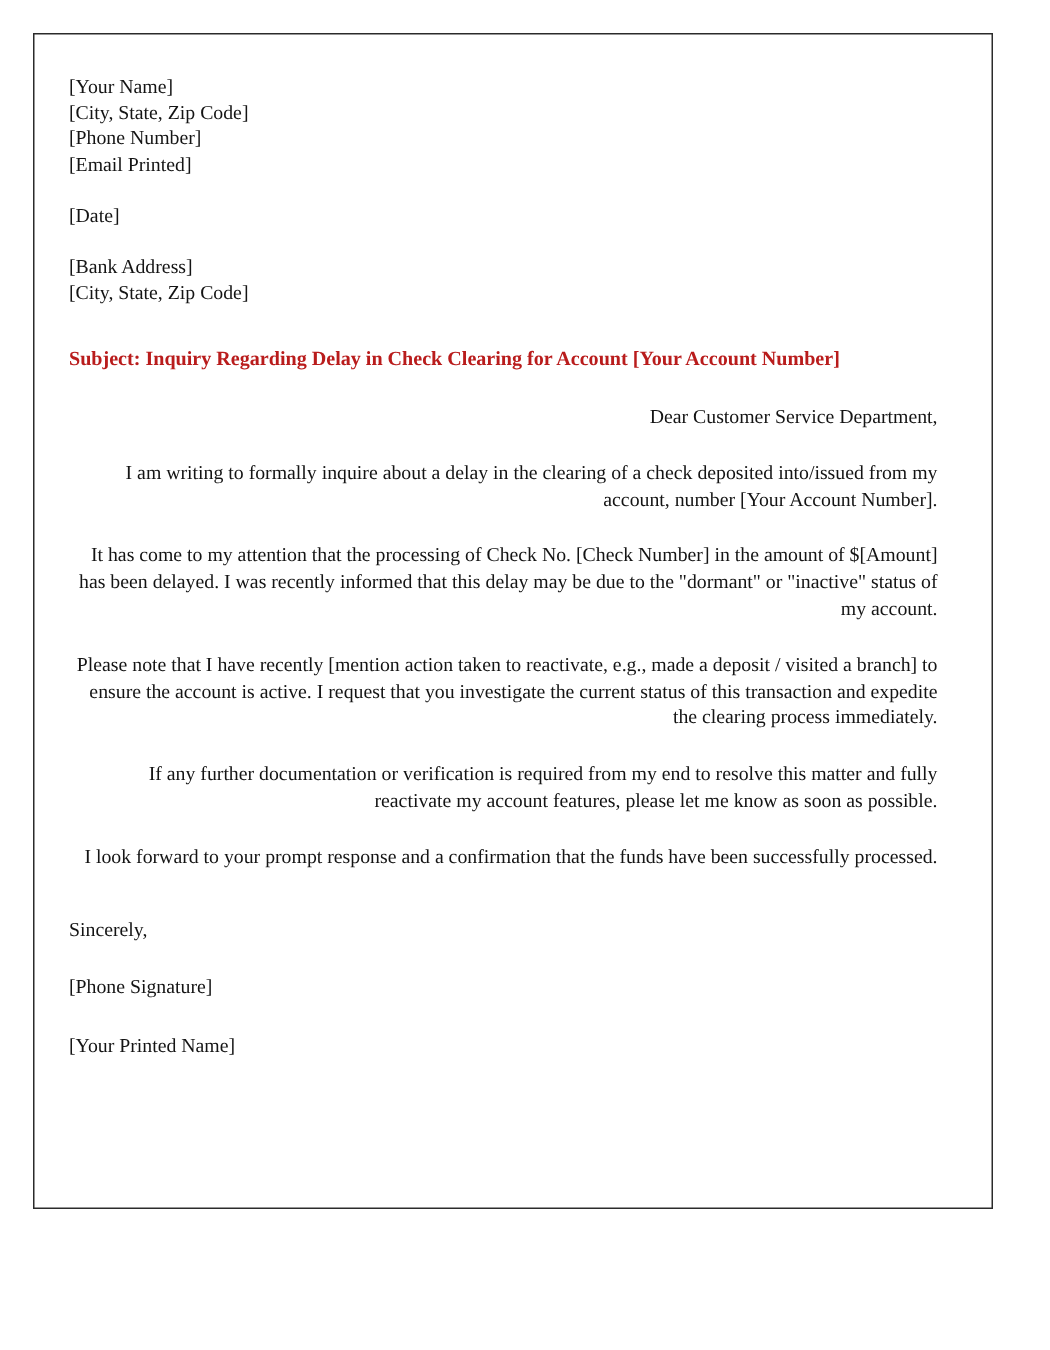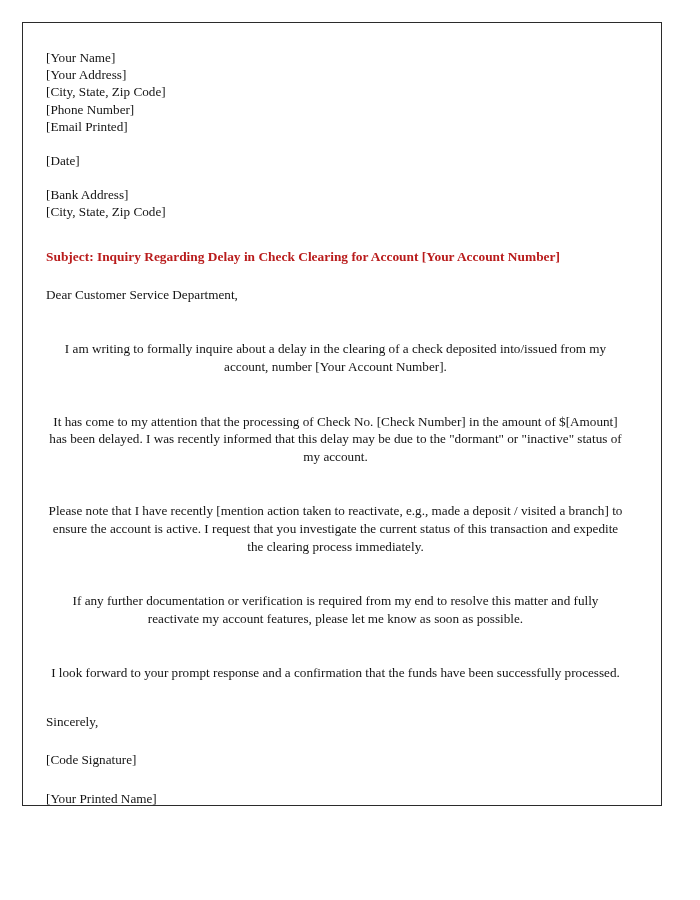--- a/index.html
+++ b/index.html
@@ -56,29 +56,30 @@
     color: #b91c1c;
     margin-top: 27px;
     max-width: 558px;
   }
 
   .salutation {
     font-size: 13.2px;
     line-height: 17.4px;
     margin-top: 21px;
     color: #141414;
+    text-align: right;
   }
 
   .para {
     font-size: 13.2px;
     line-height: 17.6px;
-    margin-top: 37px;
+    margin-top: 20px;
     color: #141414;
     max-width: 585px;
-    text-align: center;
+    text-align: right;
   }
 
   .closing {
     font-size: 13.2px;
     line-height: 17.4px;
     margin-top: 31px;
     color: #141414;
   }
 
   .sig-line {
@@ -89,21 +90,20 @@
   }
 </style>
 </head>
 <body>
 
 <div id="letter-page">
   <div id="letter-body">
 
     <div class="addr-block">
       <span class="addr-line">[Your Name]</span>
-      <span class="addr-line">[Your Address]</span>
       <span class="addr-line">[City, State, Zip Code]</span>
       <span class="addr-line">[Phone Number]</span>
       <span class="addr-line">[Email Printed]</span>
     </div>
 
     <div class="block-gap-date"></div>
 
     <div class="addr-block">
       <span class="addr-line">[Date]</span>
     </div>
@@ -119,17 +119,17 @@
 
     <div class="salutation">Dear Customer Service Department,</div>
 
     <div class="para">I am writing to formally inquire about a delay in the clearing of a check deposited into/issued from my account, number [Your Account Number].</div>
     <div class="para">It has come to my attention that the processing of Check No. [Check Number] in the amount of $[Amount] has been delayed. I was recently informed that this delay may be due to the "dormant" or "inactive" status of my account.</div>
     <div class="para">Please note that I have recently [mention action taken to reactivate, e.g., made a deposit / visited a branch] to ensure the account is active. I request that you investigate the current status of this transaction and expedite the clearing process immediately.</div>
     <div class="para">If any further documentation or verification is required from my end to resolve this matter and fully reactivate my account features, please let me know as soon as possible.</div>
     <div class="para">I look forward to your prompt response and a confirmation that the funds have been successfully processed.</div>
 
     <div class="closing">Sincerely,</div>
-    <div class="sig-line">[Code Signature]</div>
+    <div class="sig-line">[Phone Signature]</div>
     <div class="sig-line">[Your Printed Name]</div>
 
   </div>
 </div>
 
 </body></html>

